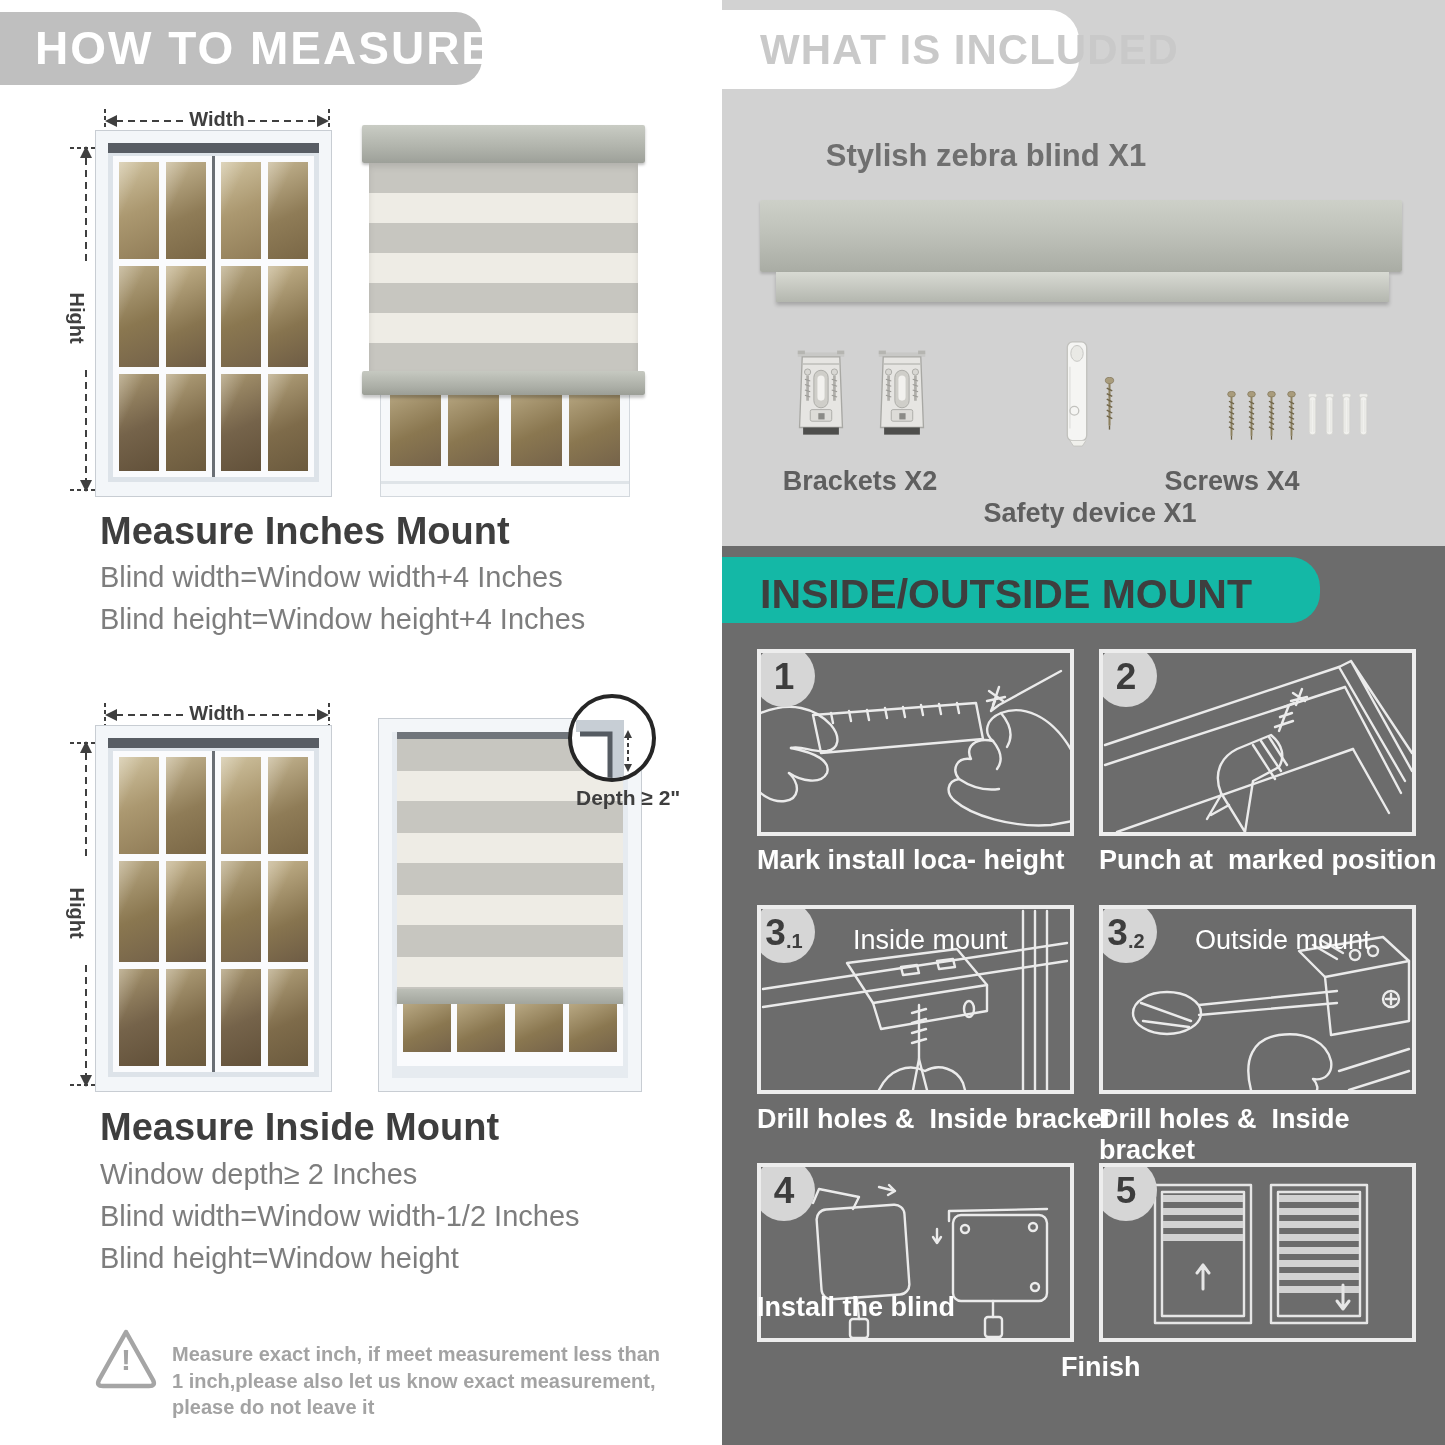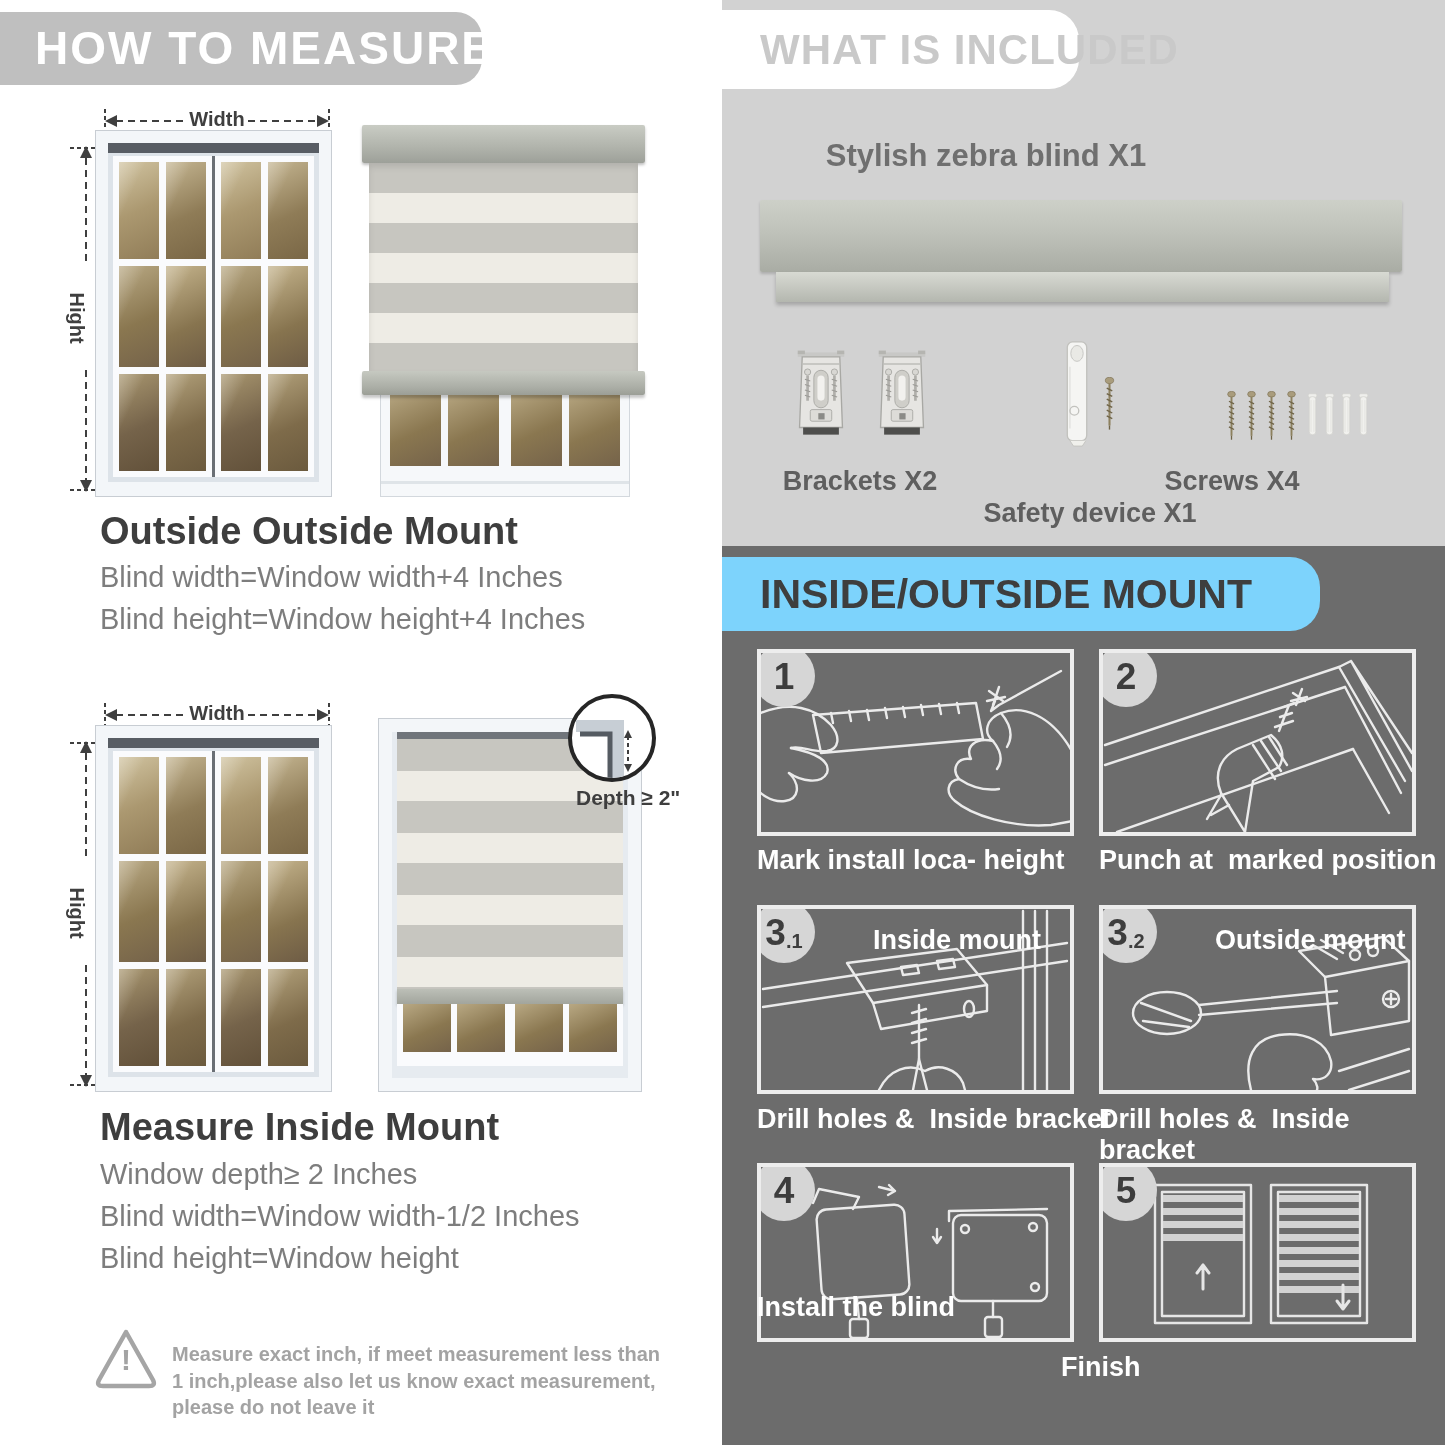--- a/index.html
+++ b/index.html
@@ -10,22 +10,22 @@
   
   .banner-left{left:0;top:12px;width:482px;height:73px;background:#bfbfbf;
 ermission    border-radius:0 26px 26px 0;}
   .banner-left{position:absolute;border-radius:0 26px 26px 0;}
   .banner-left .txt{position:absolute;left:35px;top:0;line-height:73px;
     font-size:46px;font-weight:bold;color:#ffffff;letter-spacing:2px;white-space:nowrap;}
   .banner-included{position:absolute;left:722px;top:10px;width:357px;height:79px;
     background:#ffffff;border-radius:0 30px 30px 0;}
   .banner-included .txt{position:absolute;left:38px;top:0;line-height:79px;
     font-size:42px;font-weight:bold;color:#c9c9c9;letter-spacing:1px;white-space:nowrap;}
-  .banner-mount{position:absolute;left:722px;top:557px;width:598px;height:74px;
-    background:#7dd3fc;border-radius:0 30px 30px 0;}
+  .banner-mount{position:absolute;left:722px;top:557px;width:598px;height:66px;
+    background:#14b8a6;border-radius:0 30px 30px 0;}
   .banner-mount .txt{position:absolute;left:38px;top:0;line-height:74px;
     font-size:41px;font-weight:bold;color:#3e3e3e;white-space:nowrap;}
 
   
   .h-main{position:absolute;font-size:38px;font-weight:bold;color:#3e3e3e;white-space:nowrap;}
   .h-sub{position:absolute;font-size:29px;font-weight:normal;color:#7d7d7d;white-space:nowrap;}
   .warn-text{position:absolute;left:172px;top:1321px;width:500px;font-size:20px;
     font-weight:bold;color:#a3a3a3;line-height:1.33;}
   .warn-mark{position:absolute;left:95px;top:1325px;width:62px;height:66px;
     text-align:center;line-height:70px;font-size:30px;font-weight:bold;color:#a3a3a3;}
@@ -111,22 +111,22 @@
     color:#5f5f5f;white-space:nowrap;}
 
   
   .step-panel{position:absolute;border:4px solid #ededed;box-sizing:border-box;overflow:hidden;}
   .step-panel svg.art{position:absolute;inset:0;width:100%;height:100%;}
   .badge{position:absolute;left:-8px;top:-8px;width:62px;height:62px;border-radius:50%;
     background:#d6d6d6;display:flex;align-items:center;justify-content:center;}
   .badge .badge-num{font-size:37px;font-weight:bold;color:#3d3d3d;line-height:1;}
   .badge .badge-sub{font-size:20px;font-weight:bold;color:#3d3d3d;align-self:flex-end;
     margin-bottom:12px;line-height:1;}
-  .step-title{position:absolute;left:92px;top:16px;font-size:27px;font-weight:bold;color:#ffffff;
-    white-space:nowrap;z-index:3;margin-left:20px;}
+  .step-title{position:absolute;left:92px;top:16px;font-size:27px;font-weight:normal;color:#ffffff;
+    white-space:nowrap;z-index:3;}
   .step-caption{position:absolute;font-size:27px;font-weight:bold;color:#ffffff;
     white-space:pre-wrap;}
 </style>
 </head>
 <body>
 
 <div class="banner-left">
   <span class="txt">HOW TO MEASURE</span>
 </div>
 
@@ -194,21 +194,21 @@
           <div class="bpane"></div>
         </div>
     </div>
     <div class="behind-sill"></div>
   </div>
   <div class="cassette"></div>
   <div class="stripes"></div>
   <div class="bottomrail"></div>
 </div>
 
-<span class="h-main" style="left:100px;top:510px;">Outside Outside Mount</span>
+<span class="h-main" style="left:100px;top:510px;">Measure Inches Mount</span>
 <span class="h-sub" style="left:100px;top:561px;">Blind width=Window width+4 Inches</span>
 <span class="h-sub" style="left:100px;top:603px;">Blind height=Window height+4 Inches</span>
 
 <div class="w-arrow" style="left:100px;top:700px;">
   <svg width="234" height="36" viewBox="0 0 234 36">
     <g stroke="#3f3f3f" stroke-width="2" fill="none">
       <path d="M5,3 V33" stroke-dasharray="4,3"></path>
       <path d="M229,3 V33" stroke-dasharray="4,3"></path>
       <path d="M16,15 H86" stroke-dasharray="7,5"></path>
       <path d="M148,15 H218" stroke-dasharray="7,5"></path>

